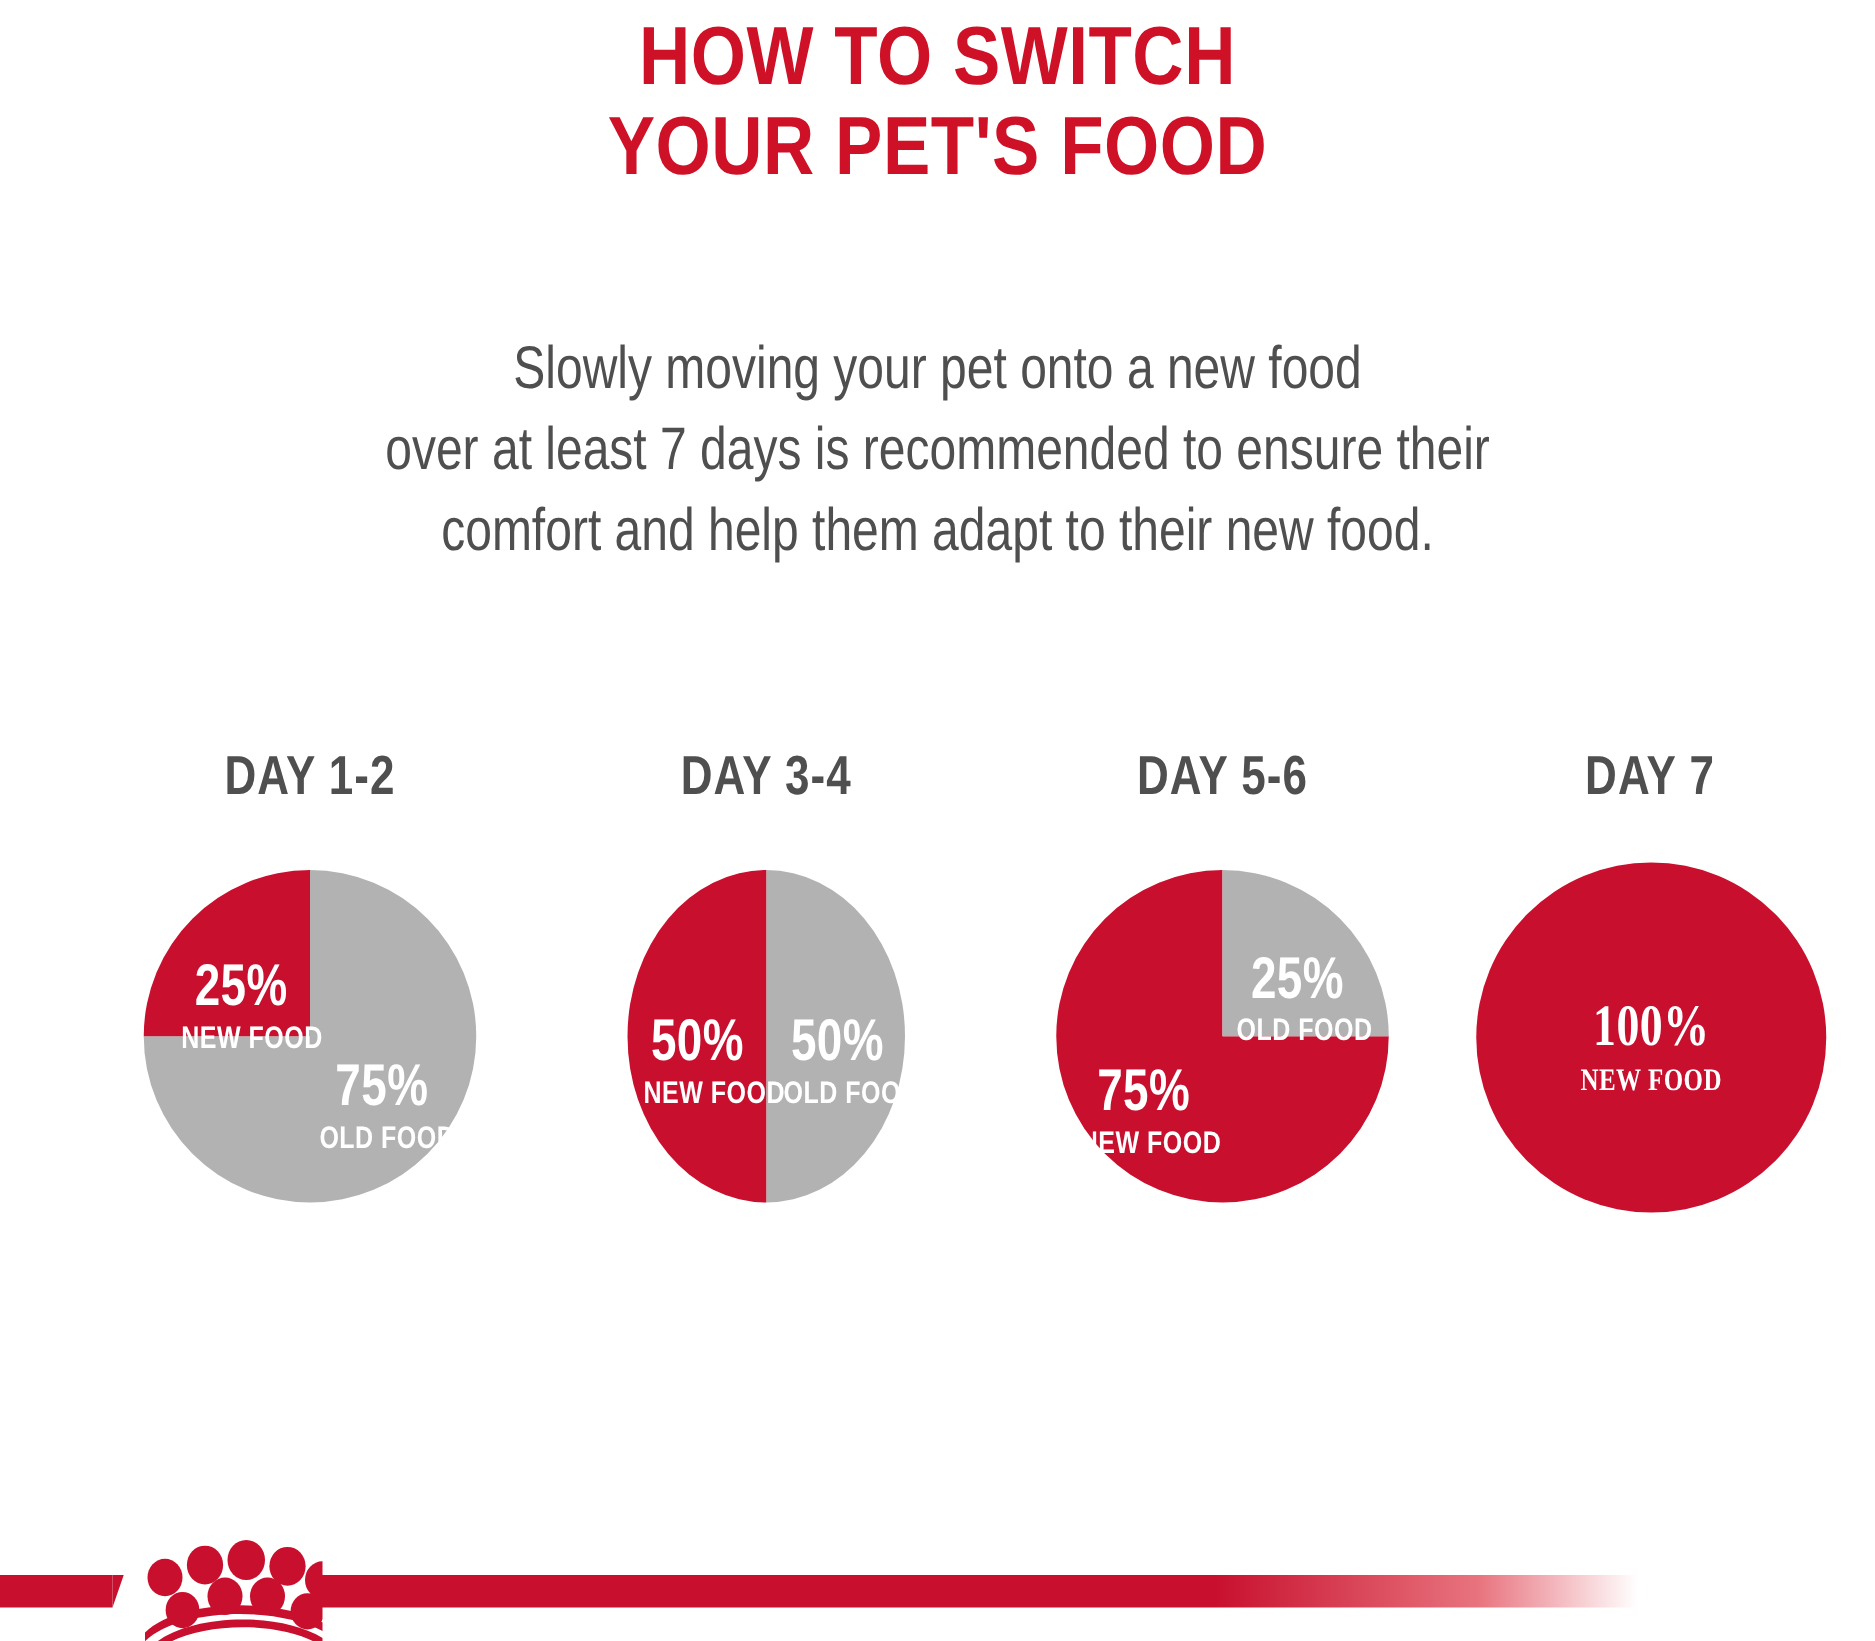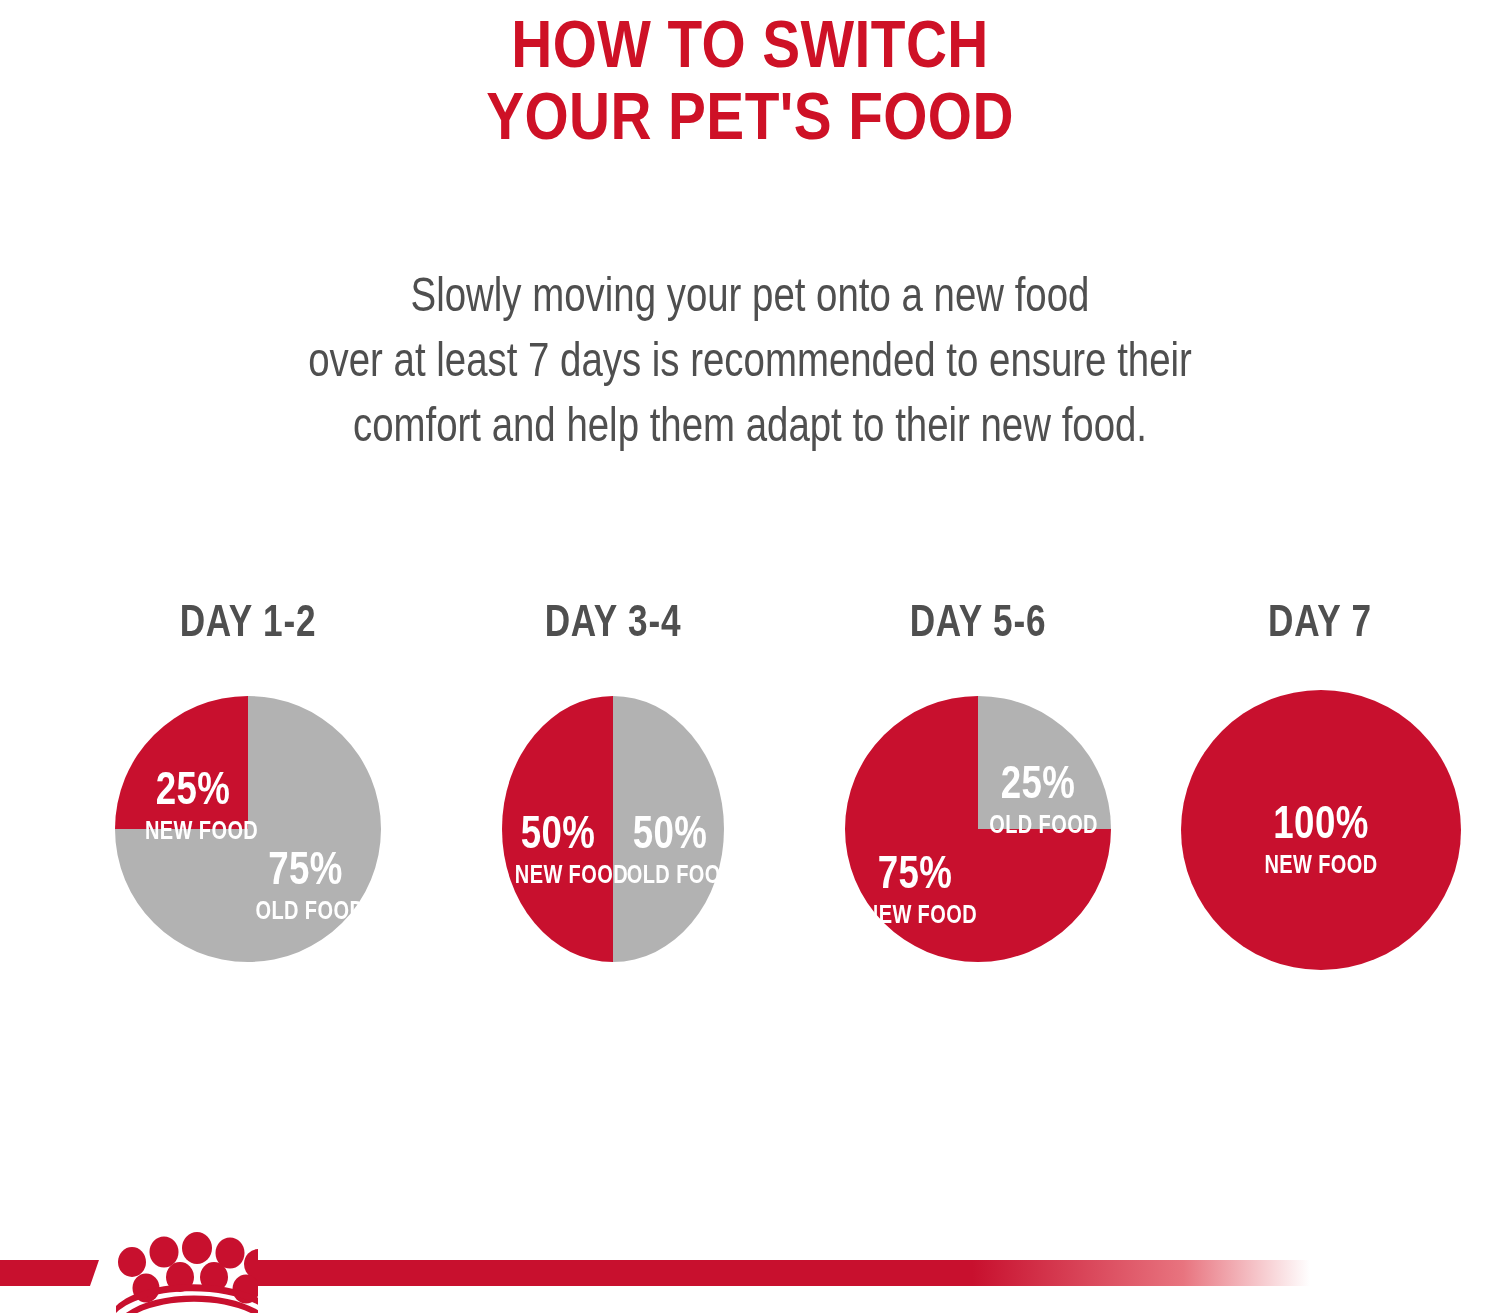--- a/index.html
+++ b/index.html
@@ -182,21 +182,21 @@
         <div class="seg-label" style="left:6px;top:152px;width:128px;">
           <span class="seg-pct" style="font-size:47px;">75%</span>
           <span class="seg-name" style="font-size:25px;margin-top:7px;">NEW FOOD</span>
         </div>
       </div>
     </div>
 
     <div class="chart-col" style="left:1187px;width:266px;">
       <div class="day-label">DAY 7</div>
 
-      <div class="pie-wrap" style="left:-6px;top:94px;width:280px;height:280px;">
+      <div class="pie-wrap" style="left:-6px;top:94px;width:280px;height:280px;font-family:Liberation Serif, serif;">
         <svg class="pie-svg" width="280" height="280" viewBox="0 0 280 280">
           <circle cx="140" cy="140" r="140" fill="#C8102E"></circle>
         </svg>
 
         <div class="seg-label" style="left:58px;top:108px;width:164px;">
           <span class="seg-pct" style="font-size:47px;">100%</span>
           <span class="seg-name" style="font-size:25px;margin-top:7px;">NEW FOOD</span>
         </div>
       </div>
     </div>

